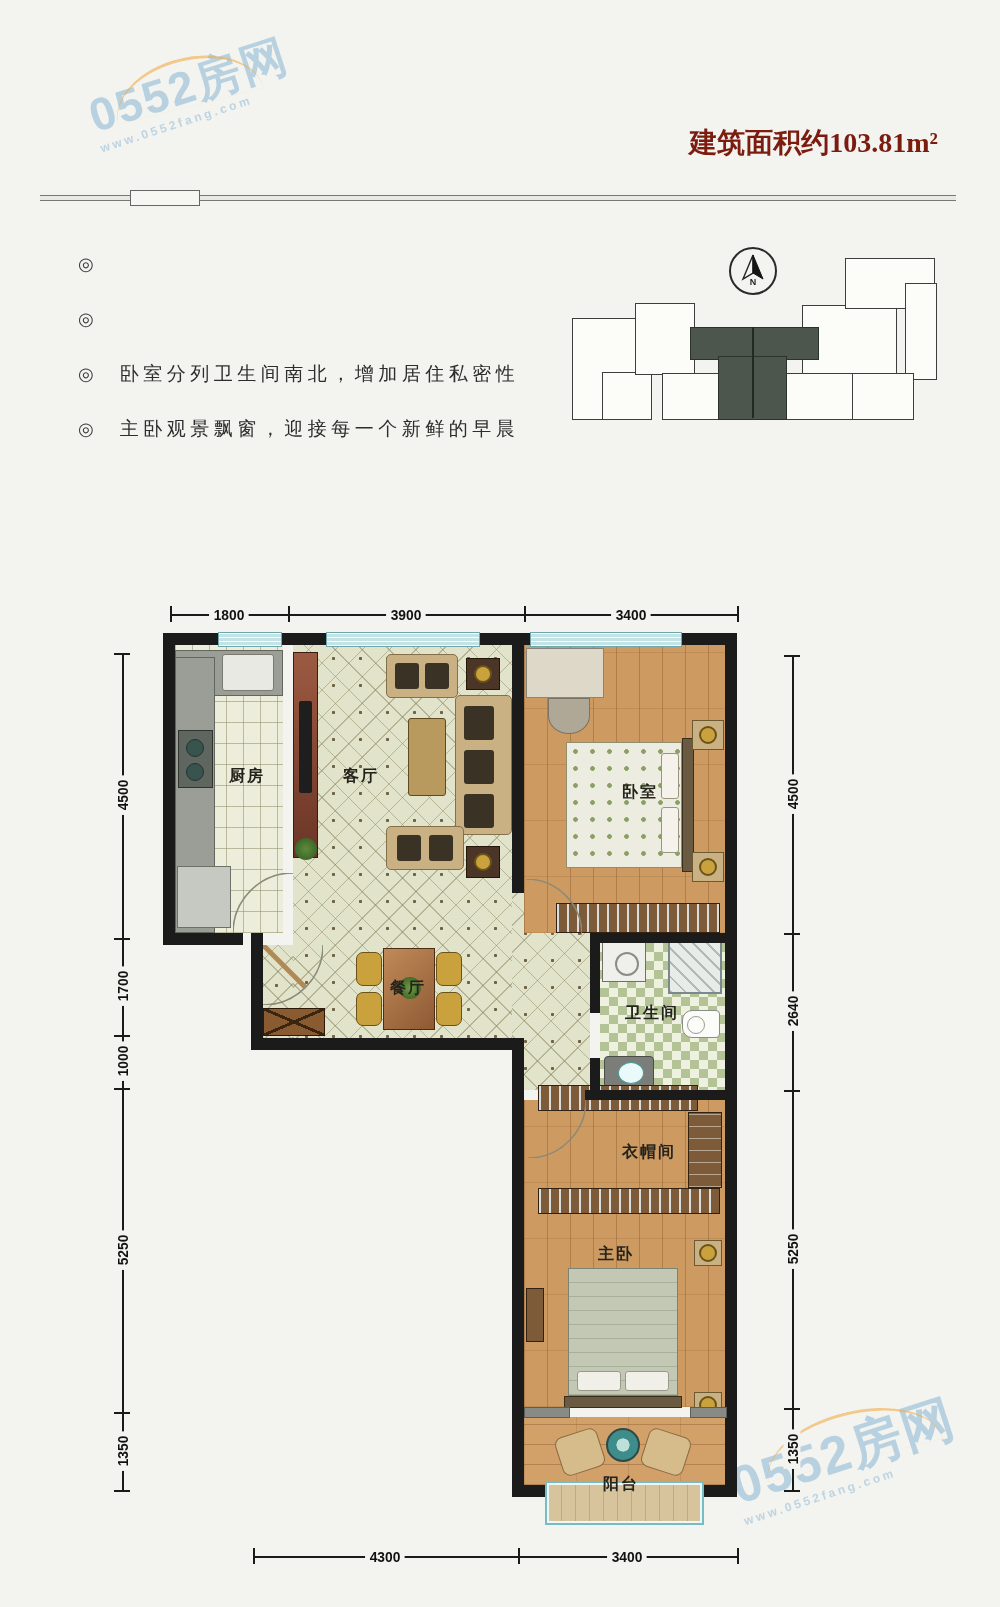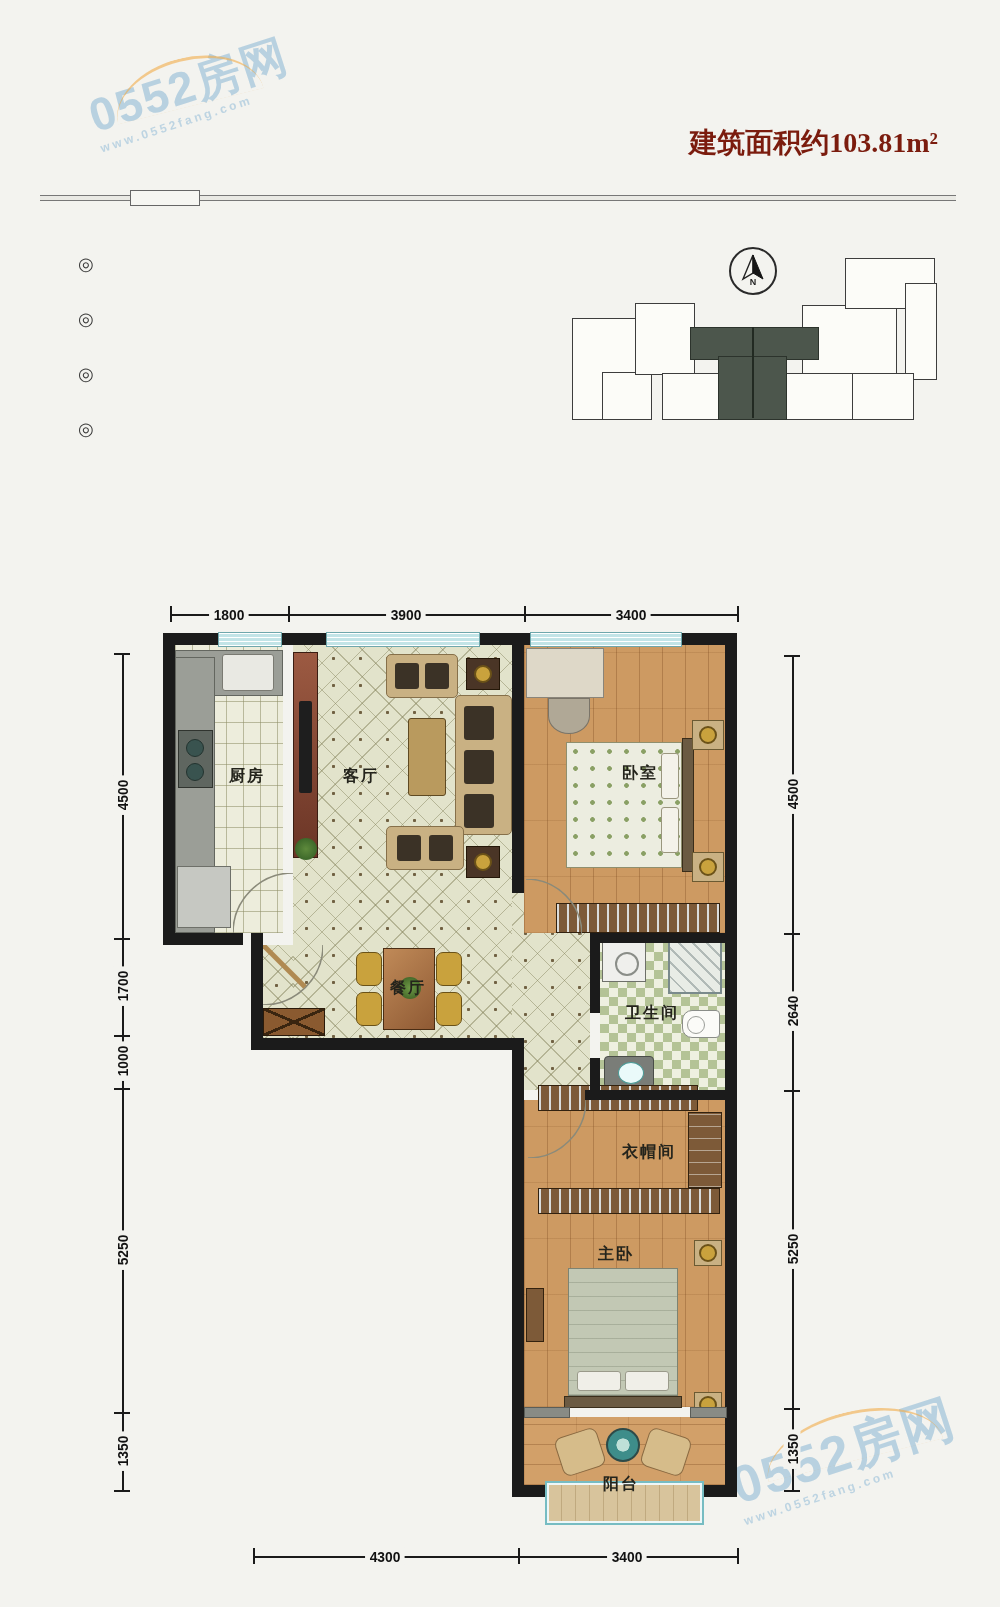--- a/index.html
+++ b/index.html
@@ -114,23 +114,25 @@
 
   <div class="features">
     <div class="feature">
       <span class="bullet">◎</span>
     </div>
     <div class="feature">
       <span class="bullet">◎</span>
     </div>
     <div class="feature">
       <span class="bullet">◎</span>
+      <span class="feature-text">卧室分列卫生间南北，增加居住私密性</span>
     </div>
     <div class="feature">
       <span class="bullet">◎</span>
+      <span class="feature-text">主卧观景飘窗，迎接每一个新鲜的早晨</span>
     </div>
   </div>
 
   <div class="compass">
     <svg width="44" height="44" viewBox="0 0 44 44">
       <path d="M22 6 L12 30 L22 24 Z" fill="#f3f3ef" stroke="#222" stroke-width="1.4"></path>
       <path d="M22 6 L32 30 L22 24 Z" fill="#151515" stroke="#151515" stroke-width="1"></path>
     </svg>
     <span class="compass-n">N</span>
   </div>
@@ -287,21 +289,21 @@
     </svg>
     <svg class="door-arc" style="left:526px;top:879px;transform:rotate(-90deg);" width="56" height="56" viewBox="0 0 60 60">
       <path d="M60 0 A60 60 0 0 1 0 60" fill="none" stroke="#8a8a7a" stroke-width="1.6"></path>
     </svg>
     <svg class="door-arc" style="left:528px;top:1100px;" width="58" height="58" viewBox="0 0 60 60">
       <path d="M60 0 A60 60 0 0 1 0 60" fill="none" stroke="#8a8a7a" stroke-width="1.6"></path>
     </svg>
 
     <span class="room-label" style="left:247px;top:776px;">厨房</span>
     <span class="room-label" style="left:361px;top:776px;">客厅</span>
-    <span class="room-label" style="left:640px;top:773px;">卧室</span>
+    <span class="room-label" style="left:640px;top:792px;">卧室</span>
     <span class="room-label" style="left:408px;top:988px;">餐厅</span>
     <span class="room-label" style="left:652px;top:1013px;">卫生间</span>
     <span class="room-label" style="left:649px;top:1152px;font-family:Liberation Mono, monospace;">衣帽间</span>
     <span class="room-label" style="left:616px;top:1254px;">主卧</span>
     <span class="room-label" style="left:621px;top:1472px;margin-top:12px;">阳台</span>
 
     <div class="dim-line-h" style="left:170px;top:614px;width:568px;"></div>
     <div class="tick-v" style="left:170px;top:606px;"></div>
     <div class="tick-v" style="left:288px;top:606px;"></div>
     <div class="tick-v" style="left:524px;top:606px;"></div>

